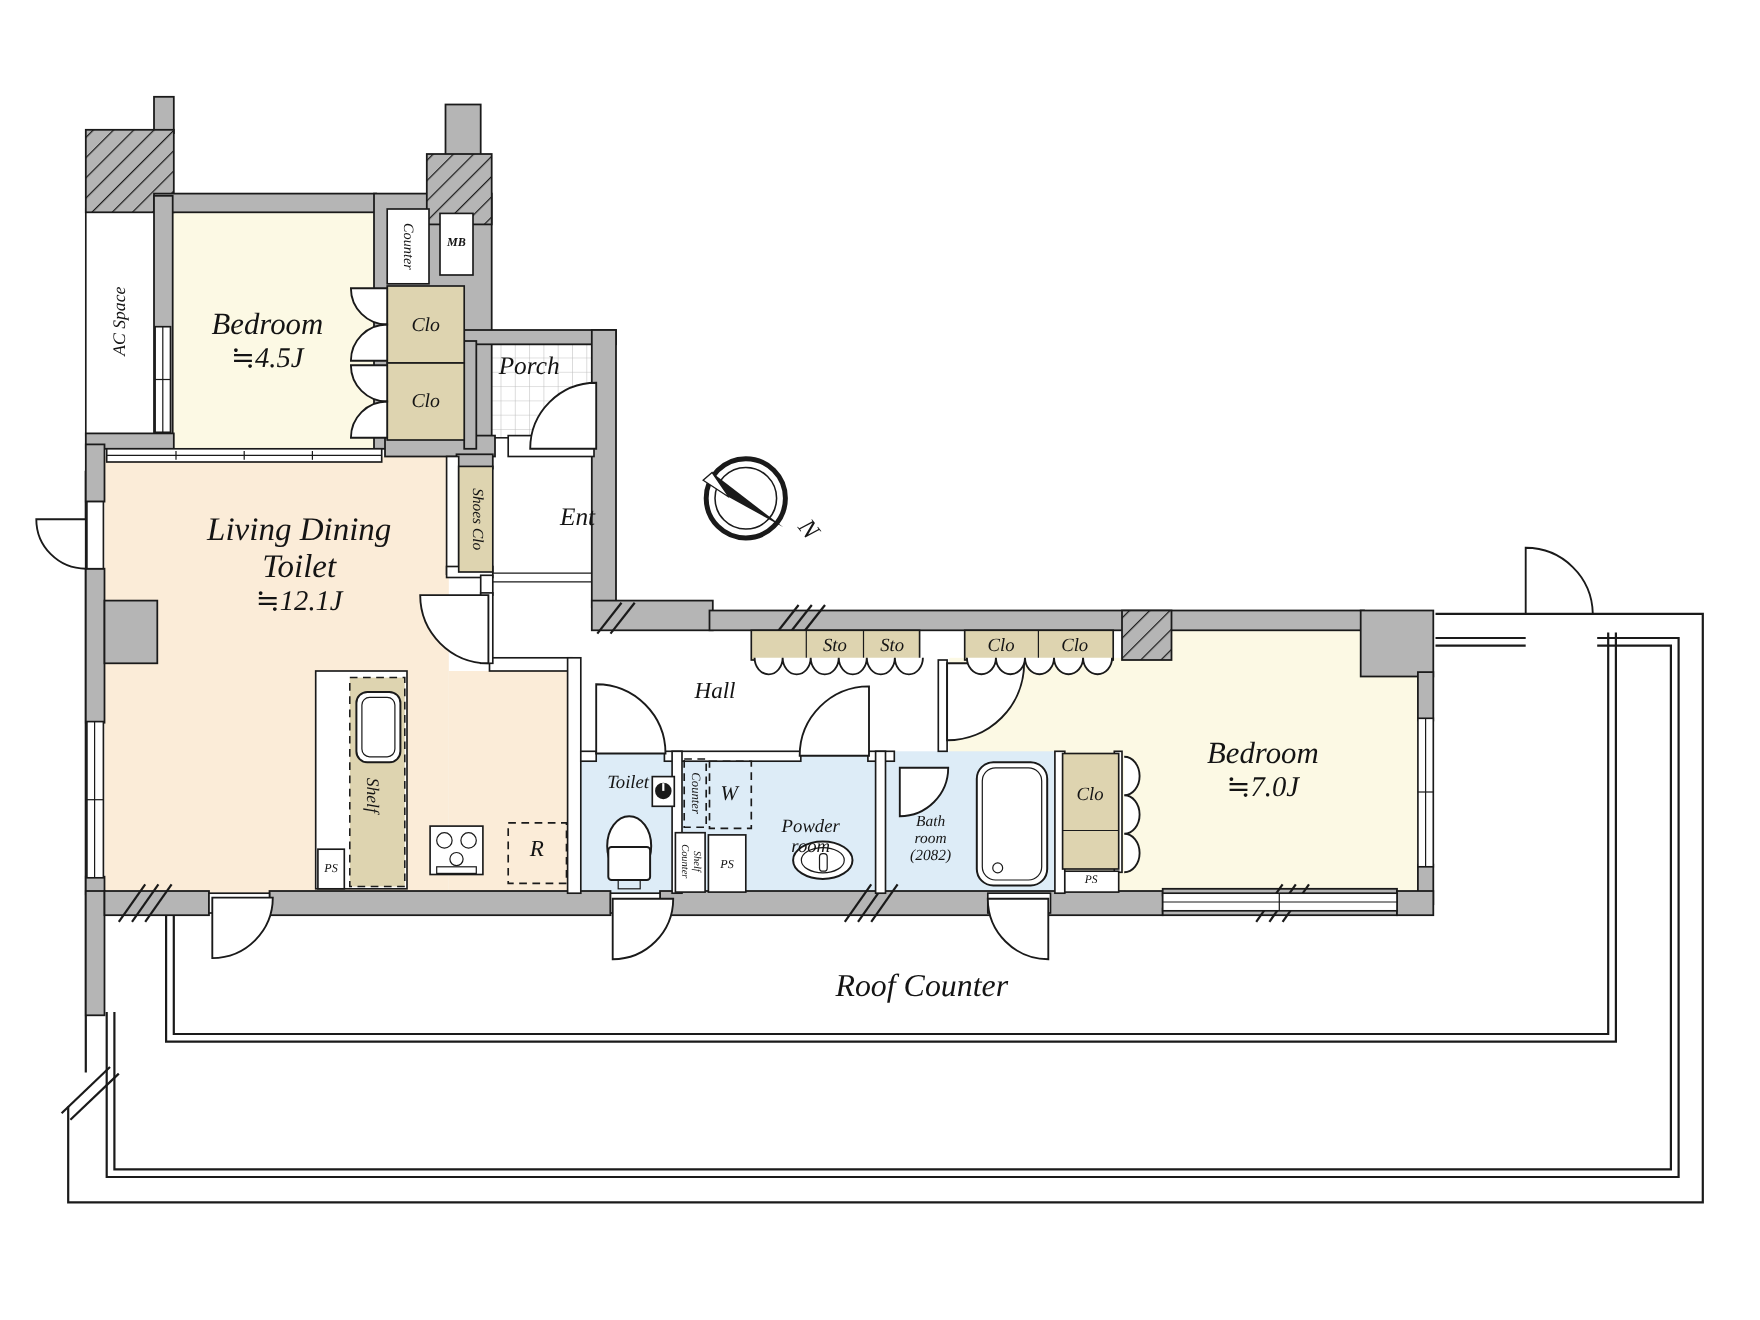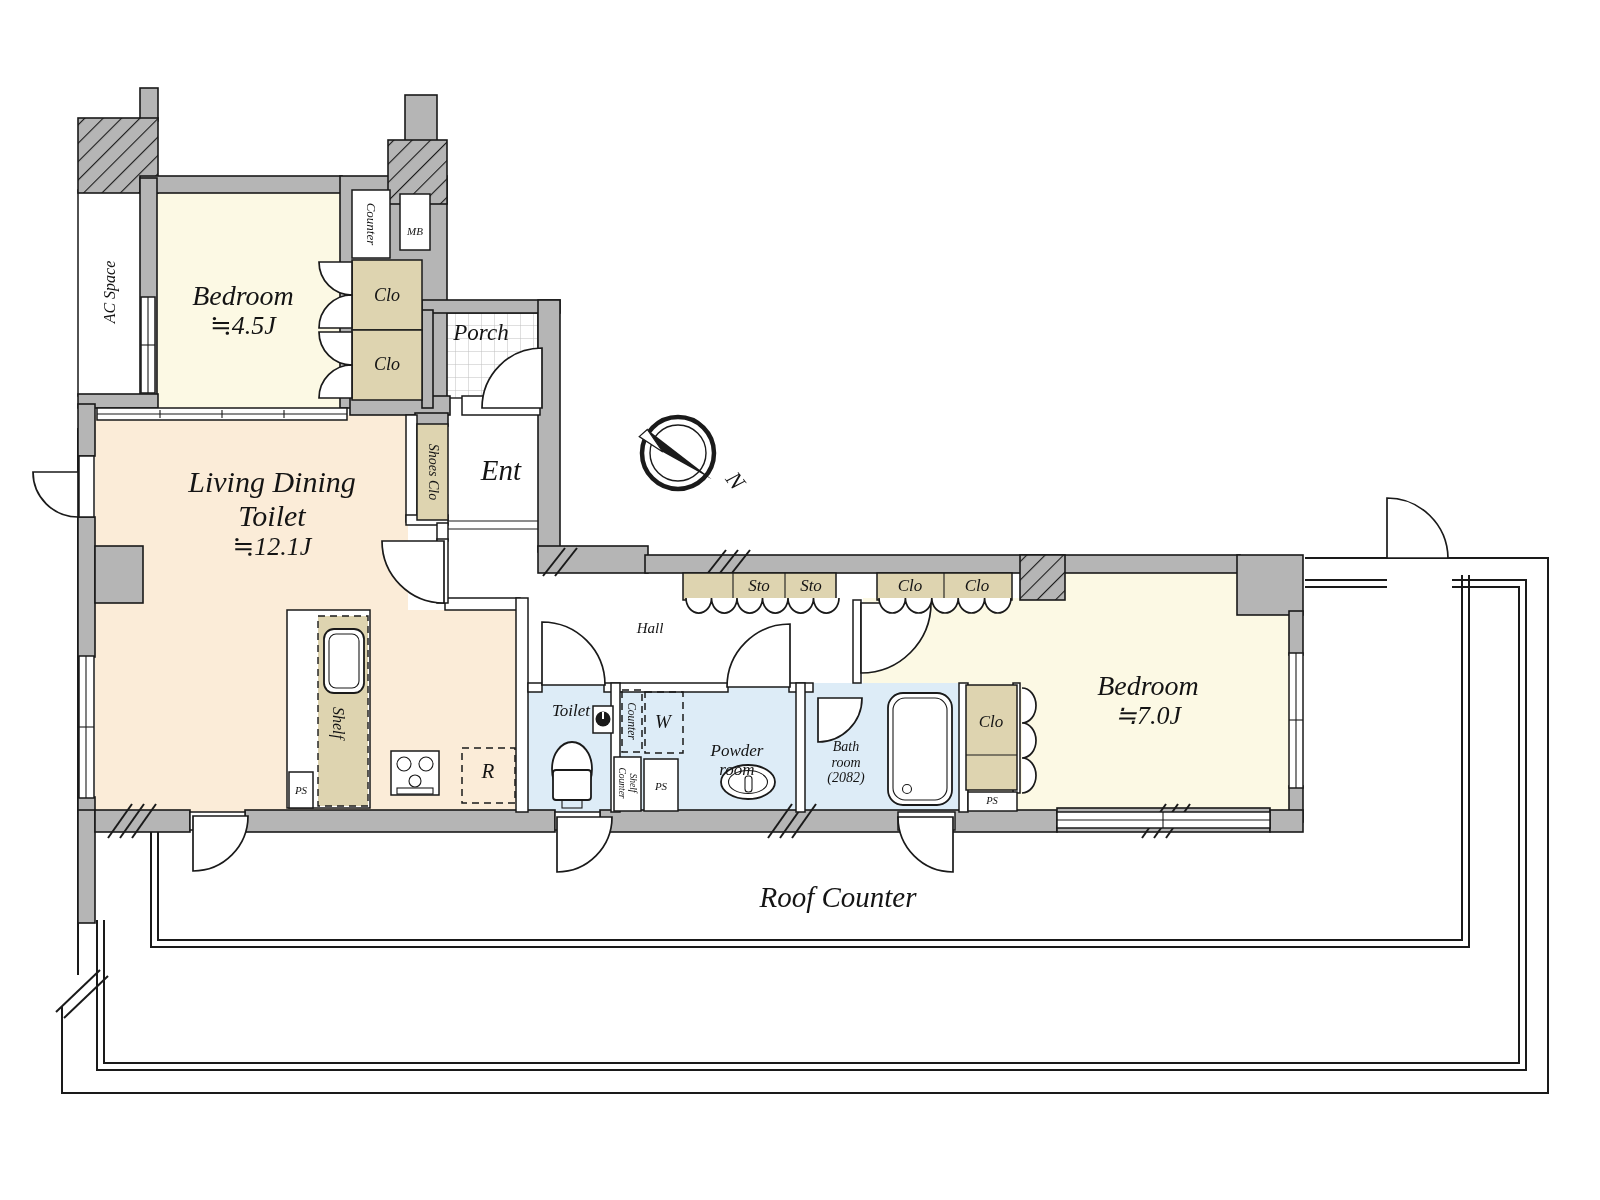--- a/index.html
+++ b/index.html
@@ -267,37 +267,37 @@
 </svg>
 
   <div class="lbl v270" style="left:110px;top:292px;font-size:16px;">AC Space</div>
 
   <div class="lbl" style="left:243px;top:310px;font-size:28px;">
     <span>Bedroom</span>
     <span style="font-size:26px;">≒4.5J</span>
   </div>
 
   <div class="lbl v90" style="left:371px;top:224px;font-size:13px;">Counter</div>
-  <div class="lbl" style="left:415px;top:231px;font-size:11px;">MB</div>
+  <div class="lbl" style="left:415px;top:221px;font-size:11px;font-weight:bold;">MB</div>
   <div class="lbl" style="left:387px;top:295px;font-size:18px;">Clo</div>
   <div class="lbl" style="left:387px;top:364px;font-size:18px;">Clo</div>
   <div class="lbl" style="left:481px;top:333px;font-size:23px;">Porch</div>
   <div class="lbl v90" style="left:433px;top:472px;font-size:14px;">Shoes Clo</div>
-  <div class="lbl" style="left:501px;top:470px;font-size:29px;">Ent</div>
+  <div class="lbl" style="left:525px;top:470px;font-size:23px;">Ent</div>
 
   <div class="lbl" style="left:272px;top:513px;font-size:30px;text-align:center;">
     <span>Living Dining</span>
     <span>Toilet</span>
     <span style="font-size:26px;">≒12.1J</span>
   </div>
 
   <div class="lbl v90" style="left:338px;top:723px;font-size:16px;">Shelf</div>
   <div class="lbl" style="left:301px;top:790px;font-size:11px;">PS</div>
   <div class="lbl" style="left:488px;top:772px;font-size:21px;">R</div>
-  <div class="lbl" style="left:650px;top:628px;font-size:15px;">Hall</div>
+  <div class="lbl" style="left:650px;top:628px;font-size:21px;">Hall</div>
 
   <div class="lbl" style="left:759px;top:586px;font-size:17px;">Sto</div>
   <div class="lbl" style="left:811px;top:586px;font-size:17px;">Sto</div>
   <div class="lbl" style="left:910px;top:586px;font-size:17px;">Clo</div>
   <div class="lbl" style="left:977px;top:586px;font-size:17px;">Clo</div>
 
   <div class="lbl" style="left:571px;top:711px;font-size:17px;">Toilet</div>
   <div class="lbl v90" style="left:632px;top:721px;font-size:11.5px;">Counter</div>
   <div class="lbl" style="left:663px;top:722px;font-size:19px;">W</div>
 
@@ -316,20 +316,20 @@
     <span>Bath</span>
     <span>room</span>
     <span>(2082)</span>
   </div>
 
   <div class="lbl" style="left:991px;top:722px;font-size:17px;">Clo</div>
   <div class="lbl" style="left:992px;top:801px;font-size:10.5px;">PS</div>
 
   <div class="lbl" style="left:1148px;top:700px;font-size:28px;">
     <span>Bedroom</span>
-    <span style="font-size:26px;font-family:Liberation Serif, serif;">≒7.0J</span>
+    <span style="font-size:26px;">≒7.0J</span>
   </div>
 
   <div class="lbl" style="left:838px;top:897px;font-size:29px;">Roof Counter</div>
 
   <div class="lbl" style="left:735px;top:481px;font-size:23px;transform:translate(-50%,-50%) rotate(52deg);">N</div>
 
 </div>
 
 </body></html>

